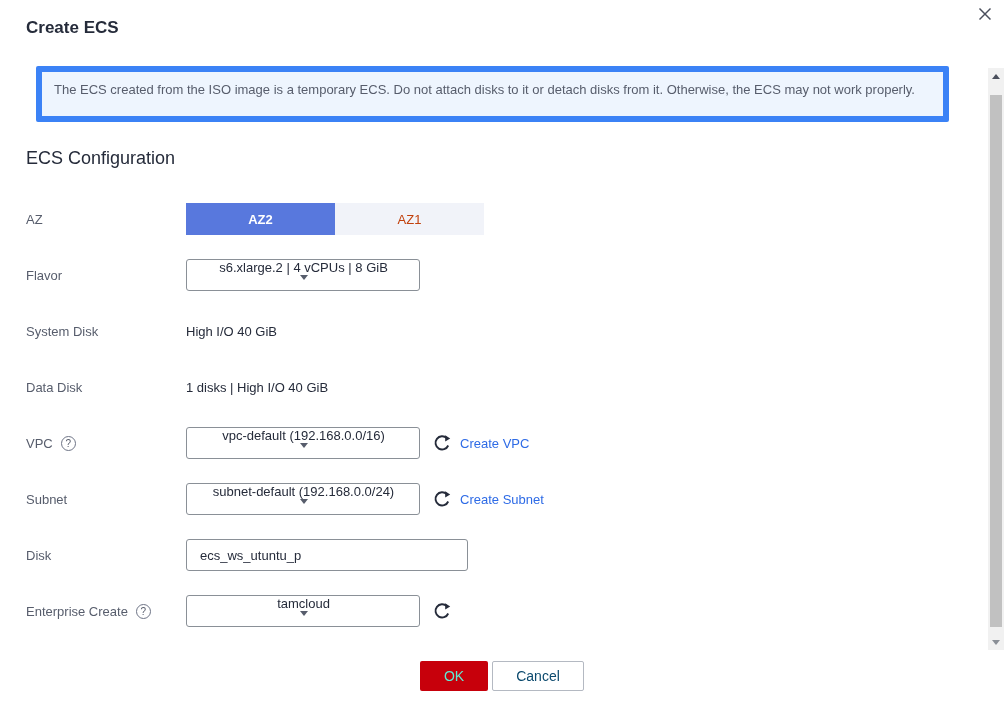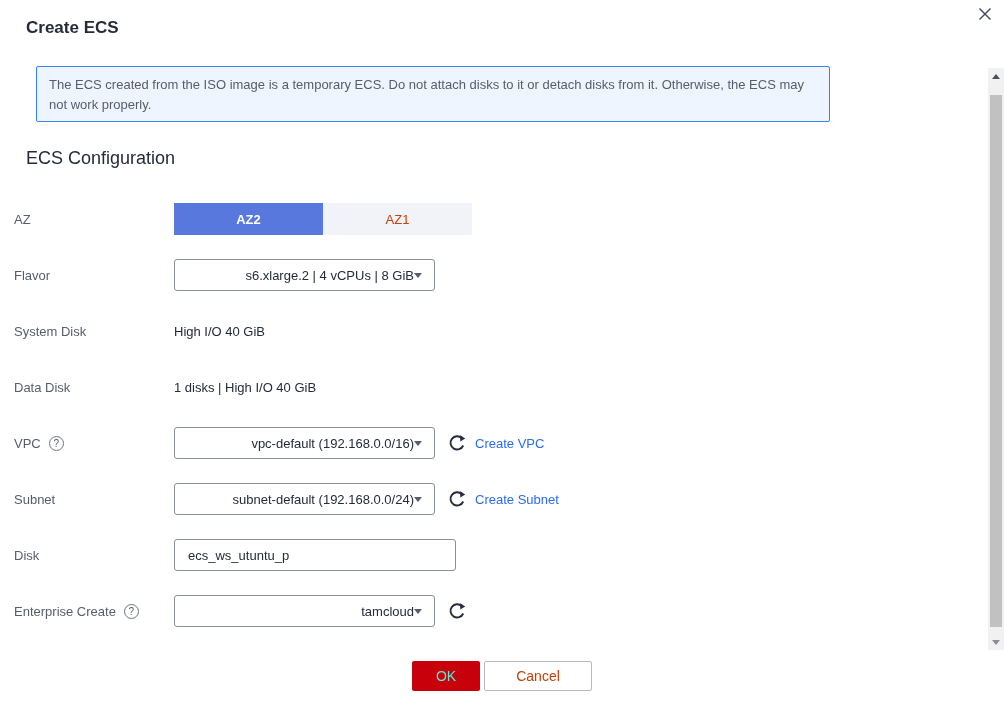--- a/index.html
+++ b/index.html
@@ -8,30 +8,30 @@
 
   .header { position: relative; padding: 18px 20px 0 26px; }
   .dialog-title { font-size: 17px; font-weight: 700; color: #252b3a; }
   .close-btn {
     position: absolute; top: 3px; right: 8px;
     width: 22px; height: 22px; border: none; background: transparent;
     cursor: pointer; display: flex; align-items: center; justify-content: center;
   }
 
   .banner {
-    margin: 28px 0 0 36px; width: 794px; height: 56px;
-    background: #eef5fe; border: 1px solid #3b82f6; border-radius: 2px;
+    margin: 28px 0 0 36px; width: 913px; height: 56px;
+    background: #eef5fe; border: 6px solid #3b82f6; border-radius: 2px;
     padding: 8px 12px; font-size: 13px; line-height: 20px; color: #575d6c;
   }
 
   .section-heading {
     margin: 26px 0 0 26px; font-size: 18px; font-weight: 400; color: #252b3a;
   }
 
-  .form { margin: 34px 0 0 14px; }
+  .form { margin: 34px 0 0 26px; }
   .row { display: flex; height: 32px; margin-bottom: 24px; }
   .label-col { width: 160px; display: flex; align-items: center; }
   .label { font-size: 13px; color: #575d6c; }
   .help-icon {
     display: inline-flex; align-items: center; justify-content: center;
     width: 15px; height: 15px; margin-left: 8px; border: 1px solid #6e7486;
     border-radius: 50%; font-size: 10px; color: #575d6c; cursor: pointer;
   }
   .control-col { display: flex; align-items: center; }
 
@@ -39,23 +39,23 @@
   .segmented { display: flex; }
   .seg-btn {
     width: 149px; height: 32px; border: none; font-size: 13px; cursor: pointer;
     font-family: inherit;
   }
   .seg-btn.selected { background: #5878dd; color: #ffffff; font-weight: 700; }
   .seg-btn.unselected { background: #f1f3f9; color: #c2410c; font-weight: 400; }
 
   
   .select {
-    width: 261px; height: 32px; border: 1px solid #8a9097; border-radius: 3px;
-    background: #ffffff; display: flex; align-items: center; justify-content: flex-end;
-    padding: 0 12px 0 13px; font-size: 13px; color: #252b3a; cursor: pointer;
+    width: 234px; height: 32px; border: 1px solid #8a9097; border-radius: 3px;
+    background: #ffffff; display: flex; align-items: center; justify-content: flex-start;
+    padding: 0 12px 0 13px; font-size: 13px; color: #252b3a; cursor: pointer; flex-direction: column;
   }
   .caret {
     width: 0; height: 0; border-left: 4px solid transparent;
     border-right: 4px solid transparent; border-top: 5px solid #575d6c;
   }
 
   .static-value { font-size: 13px; color: #252b3a; }
 
   .text-input {
     width: 282px; height: 32px; border: 1px solid #8a9097; border-radius: 3px;
@@ -67,21 +67,21 @@
     width: 20px; height: 20px; display: flex; align-items: center; justify-content: center;
   }
   .link { margin-left: 8px; font-size: 13px; color: #2e6be6; text-decoration: none; cursor: pointer; }
 
   .footer { display: flex; justify-content: center; gap: 4px; margin-top: 34px; }
   .ok-btn {
     width: 68px; height: 30px; background: #c7000b; color: #5eead4; border: none;
     border-radius: 2px; font-size: 14px; cursor: pointer; font-family: inherit;
   }
   .cancel-btn {
-    width: 108px; height: 30px; background: #ffffff; color: #c2410c;
+    width: 92px; height: 30px; background: #ffffff; color: #0c4a6e;
     border: 1px solid #b4b9c2; border-radius: 2px; font-size: 14px; cursor: pointer;
     font-family: inherit;
   }
 
   
   .scrollbar {
     position: absolute; top: 68px; right: 0; width: 16px; height: 582px;
     background: #f1f1f1;
   }
   .sb-up, .sb-down {

